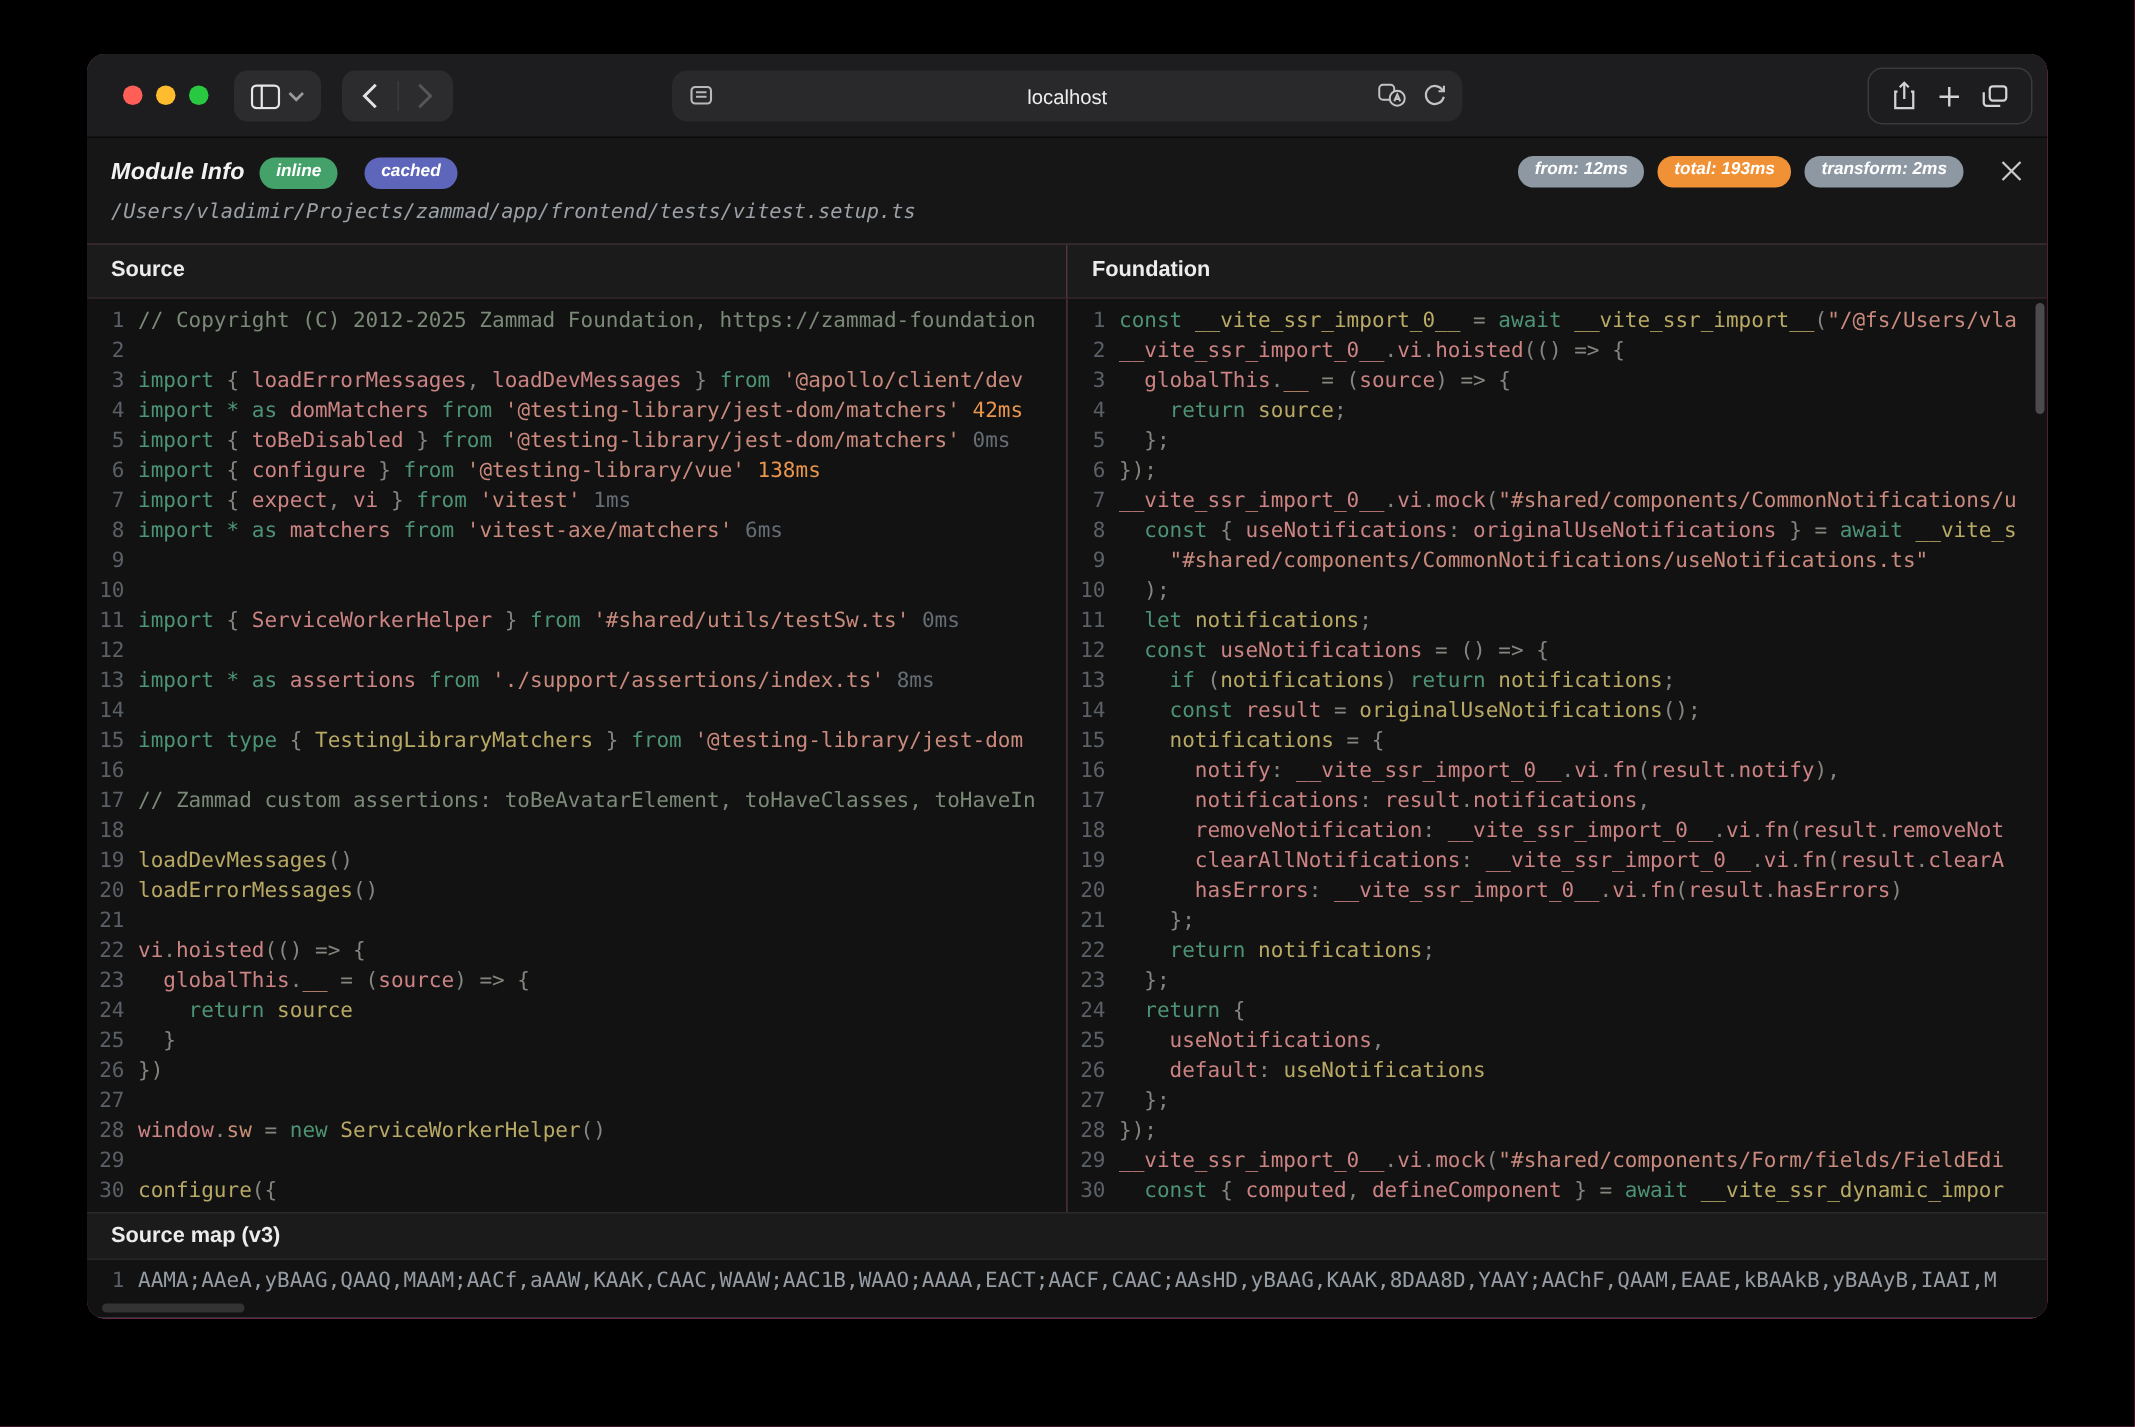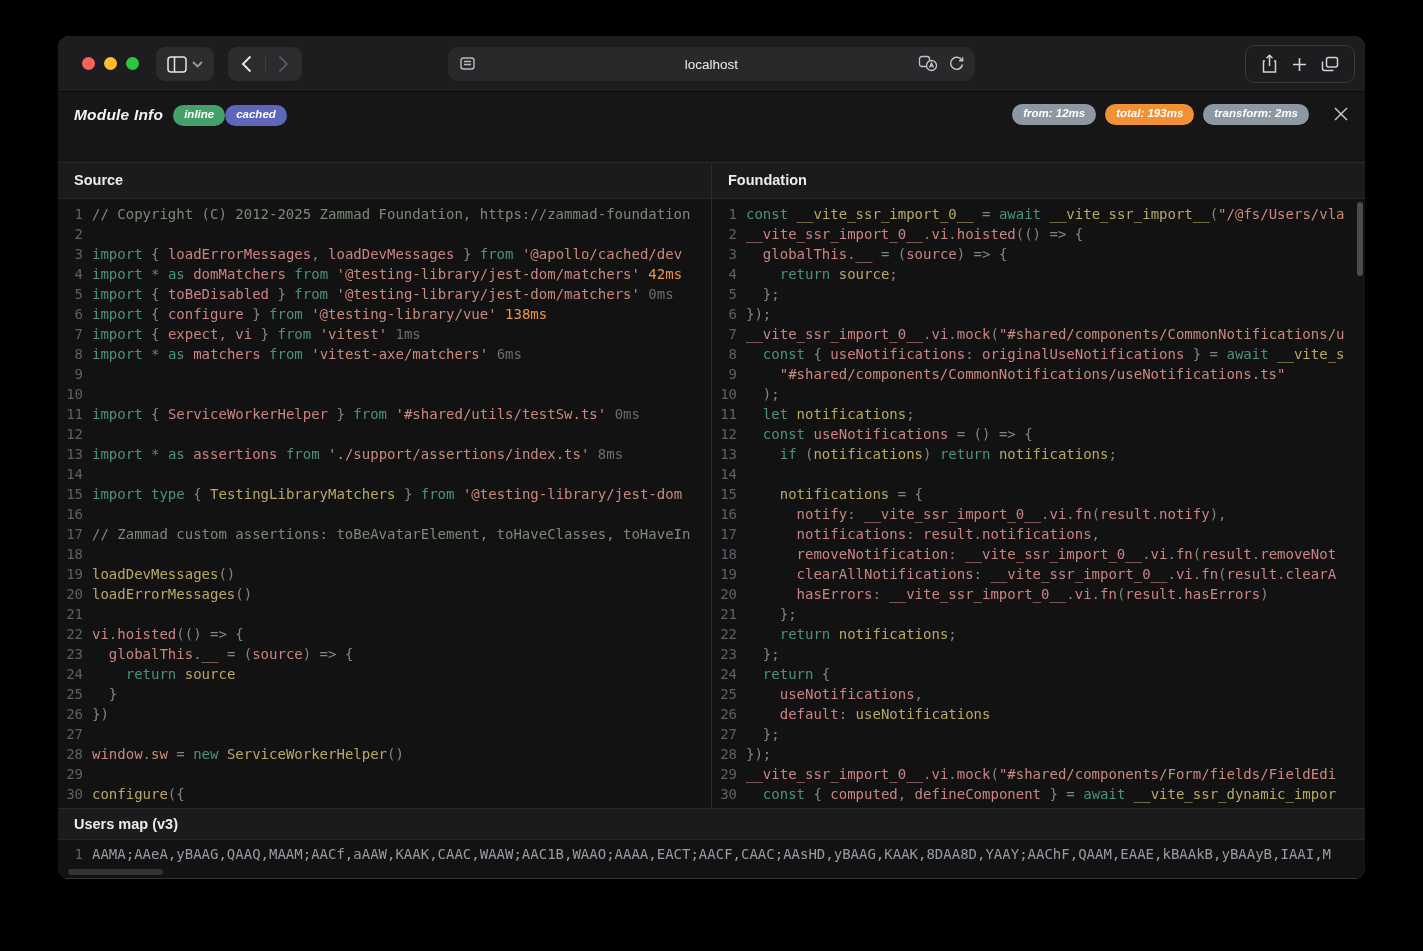--- a/index.html
+++ b/index.html
@@ -155,53 +155,54 @@
           <rect x="5.5" y="1.5" width="11" height="9.5" rx="2"></rect>
             <path d="M12.5 14.5 H3.5 A2 2 0 0 1 1.5 12.5 V5.5"></path>
         </svg>
       </span>
     </div>
   </div>
 
   <div class="module-header">
     <div class="title-row">
       <span class="page-title">Module Info</span>
-      <span id="badges" style="display:flex;gap:0;">
+      <span id="badges" style="display:flex;gap:18px;">
           <span class="badge" style="background: rgb(68, 161, 105);">inline</span>
           <span class="badge" style="background: rgb(94, 102, 187);">cached</span>
         </span>
     </div>
     <div class="timings" id="timings">
         <span class="badge" style="background: rgb(142, 152, 163);">from: 12ms</span>
         <span class="badge" style="background: rgb(241, 145, 53);">total: 193ms</span>
         <span class="badge" style="background: rgb(142, 152, 163);">transform: 2ms</span>
       </div>
     <span class="close-btn">
       <svg width="18" height="18" viewBox="0 0 18 18" stroke="#c9c9c9" stroke-width="1.5">
         <line x1="3" y1="3" x2="15" y2="15"></line>
           <line x1="15" y1="3" x2="3" y2="15"></line>
       </svg>
     </span>
+    <div class="file-path">/Users/vladimir/Projects/zammad/app/frontend/tests/vitest.setup.ts</div>
   </div>
 
   <div class="panels">
     <div class="panel">
       <div class="panel-header">Source</div>
       <div class="code">
           <div class="code-line">
             <span class="ln">1</span>
             <span class="lc"><span class="tok-cmt">// Copyright (C) 2012-2025 Zammad Foundation, https://zammad-foundation</span></span>
           </div>
           <div class="code-line">
             <span class="ln">2</span>
             <span class="lc"></span>
           </div>
           <div class="code-line">
             <span class="ln">3</span>
-            <span class="lc"><span class="tok-kw">import</span><span class="tok-pun"> { </span><span class="tok-id">loadErrorMessages</span><span class="tok-pun">, </span><span class="tok-id">loadDevMessages</span><span class="tok-pun"> } </span><span class="tok-kw">from</span><span class="tok-pun"> </span><span class="tok-str">'@apollo/cached/dev</span></span>
+            <span class="lc"><span class="tok-kw">import</span><span class="tok-pun"> { </span><span class="tok-id">loadErrorMessages</span><span class="tok-pun">, </span><span class="tok-id">loadDevMessages</span><span class="tok-pun"> } </span><span class="tok-kw">from</span><span class="tok-pun"> </span><span class="tok-str">'@apollo/client/dev</span></span>
           </div>
           <div class="code-line">
             <span class="ln">4</span>
             <span class="lc"><span class="tok-kw">import</span><span class="tok-pun"> </span><span class="tok-kw">*</span><span class="tok-pun"> </span><span class="tok-kw">as</span><span class="tok-pun"> </span><span class="tok-id">domMatchers</span><span class="tok-pun"> </span><span class="tok-kw">from</span><span class="tok-pun"> </span><span class="tok-str">'@testing-library/jest-dom/matchers'</span><span class="tok-tmo"> 42ms</span></span>
           </div>
           <div class="code-line">
             <span class="ln">5</span>
             <span class="lc"><span class="tok-kw">import</span><span class="tok-pun"> { </span><span class="tok-id">toBeDisabled</span><span class="tok-pun"> } </span><span class="tok-kw">from</span><span class="tok-pun"> </span><span class="tok-str">'@testing-library/jest-dom/matchers'</span><span class="tok-tmg"> 0ms</span></span>
           </div>
           <div class="code-line">
@@ -356,20 +357,21 @@
           <div class="code-line">
             <span class="ln">12</span>
             <span class="lc"><span class="tok-pun">  </span><span class="tok-kw">const</span><span class="tok-pun"> </span><span class="tok-id">useNotifications</span><span class="tok-pun"> = () =&gt; {</span></span>
           </div>
           <div class="code-line">
             <span class="ln">13</span>
             <span class="lc"><span class="tok-pun">    </span><span class="tok-kw">if</span><span class="tok-pun"> (</span><span class="tok-fn">notifications</span><span class="tok-pun">) </span><span class="tok-kw">return</span><span class="tok-pun"> </span><span class="tok-fn">notifications</span><span class="tok-pun">;</span></span>
           </div>
           <div class="code-line">
             <span class="ln">14</span>
+            <span class="lc"><span class="tok-pun">    </span><span class="tok-kw">const</span><span class="tok-pun"> </span><span class="tok-id">result</span><span class="tok-pun"> = </span><span class="tok-fn">originalUseNotifications</span><span class="tok-pun">();</span></span>
           </div>
           <div class="code-line">
             <span class="ln">15</span>
             <span class="lc"><span class="tok-pun">    </span><span class="tok-fn">notifications</span><span class="tok-pun"> = {</span></span>
           </div>
           <div class="code-line">
             <span class="ln">16</span>
             <span class="lc"><span class="tok-pun">      </span><span class="tok-id">notify</span><span class="tok-pun">: </span><span class="tok-id">__vite_ssr_import_0__</span><span class="tok-pun">.</span><span class="tok-id">vi</span><span class="tok-pun">.</span><span class="tok-id">fn</span><span class="tok-pun">(</span><span class="tok-id">result</span><span class="tok-pun">.</span><span class="tok-id">notify</span><span class="tok-pun">),</span></span>
           </div>
           <div class="code-line">
@@ -425,21 +427,21 @@
             <span class="lc"><span class="tok-id">__vite_ssr_import_0__</span><span class="tok-pun">.</span><span class="tok-id">vi</span><span class="tok-pun">.</span><span class="tok-id">mock</span><span class="tok-pun">(</span><span class="tok-str">"#shared/components/Form/fields/FieldEdi</span></span>
           </div>
           <div class="code-line">
             <span class="ln">30</span>
             <span class="lc"><span class="tok-pun">  </span><span class="tok-kw">const</span><span class="tok-pun"> { </span><span class="tok-id">computed</span><span class="tok-pun">, </span><span class="tok-id">defineComponent</span><span class="tok-pun"> } = </span><span class="tok-kw">await</span><span class="tok-pun"> </span><span class="tok-fn">__vite_ssr_dynamic_impor</span></span>
           </div>
         </div>
     </div>
   </div>
 
-  <div class="sm-header">Users map (v3)</div>
+  <div class="sm-header">Source map (v3)</div>
   <div class="sm-body">
     <div class="hthumb"></div>
   <div class="code-line">
         <span class="ln">1</span>
         <span class="lc"><span class="tok-map">AAMA;AAeA,yBAAG,QAAQ,MAAM;AACf,aAAW,KAAK,CAAC,WAAW;AAC1B,WAAO;AAAA,EACT;AACF,CAAC;AAsHD,yBAAG,KAAK,8DAA8D,YAAY;AAChF,QAAM,EAAE,kBAAkB,yBAAyB,IAAI,M</span></span>
       </div>
     </div>
 
 </div>
 

